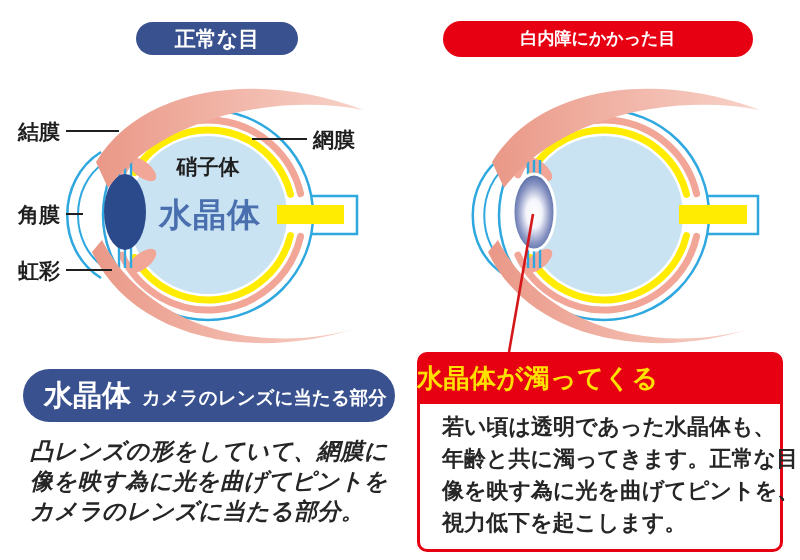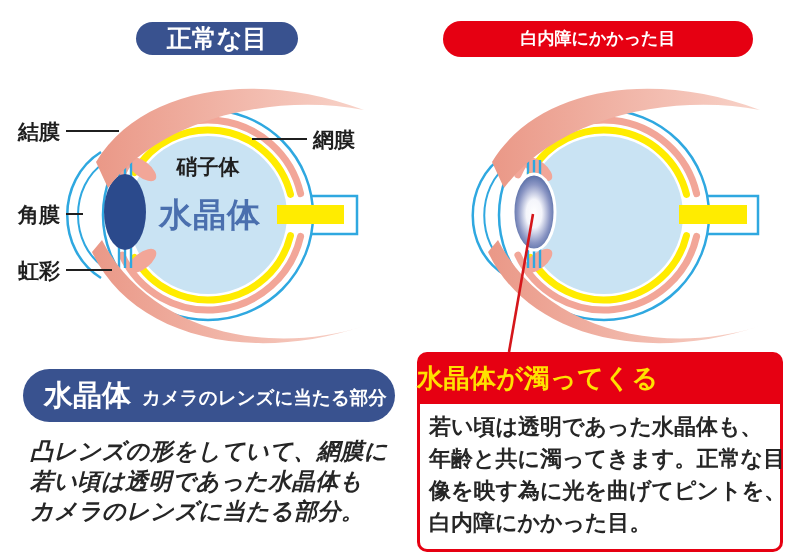--- a/index.html
+++ b/index.html
@@ -5,21 +5,21 @@
   html,body{margin:0;padding:0;background:#fff;}
   .stage{
     position:relative;width:800px;height:560px;background:#fff;overflow:hidden;
     font-family:"Liberation Sans","DejaVu Sans",sans-serif;
   }
   .pill{
     position:absolute;color:#fff;font-weight:bold;text-align:center;
     border-radius:999px;white-space:nowrap;
   }
   .title-normal{left:136px;top:22px;width:162px;height:33px;line-height:33px;
-    font-size:25px;background:#39528f;}
+    font-size:21px;background:#39528f;}
   .title-cataract{left:443px;top:21px;width:310px;height:36px;line-height:36px;
     font-size:17px;background:#e60012;}
   svg{position:absolute;display:block;}
   .eye-left{left:0;top:68px;}
   .eye-right{left:420px;top:68px;}
   svg text{font-family:"Liberation Sans","DejaVu Sans",sans-serif;font-weight:bold;}
   .diagram-label{font-size:21px;fill:#1f1f1f;}
   .vitreous-label{font-size:21px;fill:#1f1f1f;}
   .lens-label{font-size:33px;fill:#4a6fae;letter-spacing:1px;}
   .lens-pill{
@@ -34,21 +34,21 @@
     line-height:30px;color:#262626;letter-spacing:0.5px;white-space:nowrap;font-style:italic;
   }
   .cataract-box{position:absolute;left:417px;top:352px;width:366px;}
   .cataract-head{
     height:52px;line-height:52px;background:#e60012;color:#ffe100;
     border-radius:10px 10px 0 0;font-size:26px;font-weight:bold;
     letter-spacing:0.5px;white-space:nowrap;
   }
   .cataract-body{
     background:#fff;border:3px solid #e60012;border-top:none;
-    border-radius:0 0 10px 10px;padding:7px 9px 10px;
+    border-radius:0 0 10px 10px;padding:7px 22px 10px;
     font-size:22px;font-weight:bold;line-height:32px;color:#262626;white-space:nowrap;
   }
 </style>
 </head>
 <body>
 
 <div class="stage">
 
   <div class="pill title-normal">正常な目</div>
   <div class="pill title-cataract">白内障にかかった目</div>
@@ -173,27 +173,27 @@
 
     <line x1="113" y1="146" x2="89" y2="284" stroke="#d5161b" stroke-width="2.6"></line>
   </svg>
 
   <div class="lens-pill">
     <span class="lens-pill-main">水晶体</span>
     <span class="lens-pill-sub">カメラのレンズに当たる部分</span>
   </div>
   <div class="lens-body">
     <div>凸レンズの形をしていて、網膜に</div>
-    <div>若い頃は透明であった水晶体も</div>
+    <div>像を映す為に光を曲げてピントを</div>
     <div>カメラのレンズに当たる部分。</div>
   </div>
 
   <div class="cataract-box">
     <div class="cataract-head">水晶体が濁ってくる</div>
     <div class="cataract-body">
       <div>若い頃は透明であった水晶体も、</div>
       <div>年齢と共に濁ってきます。正常な目</div>
       <div>像を映す為に光を曲げてピントを、</div>
-      <div>白内障にかかった目。</div>
+      <div>視力低下を起こします。</div>
     </div>
   </div>
 
 </div>
 
 </body></html>

